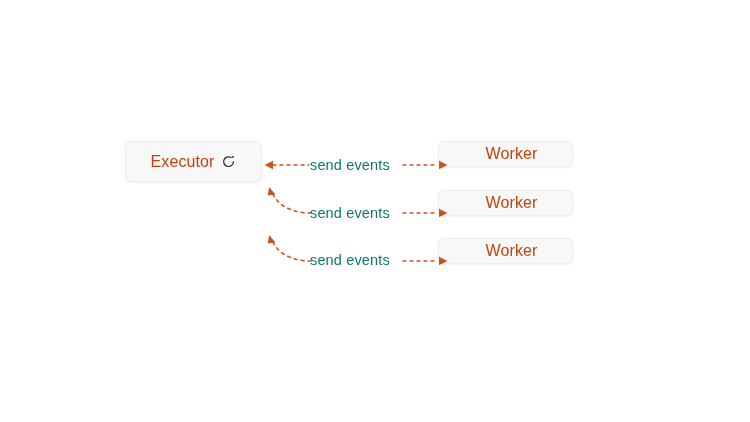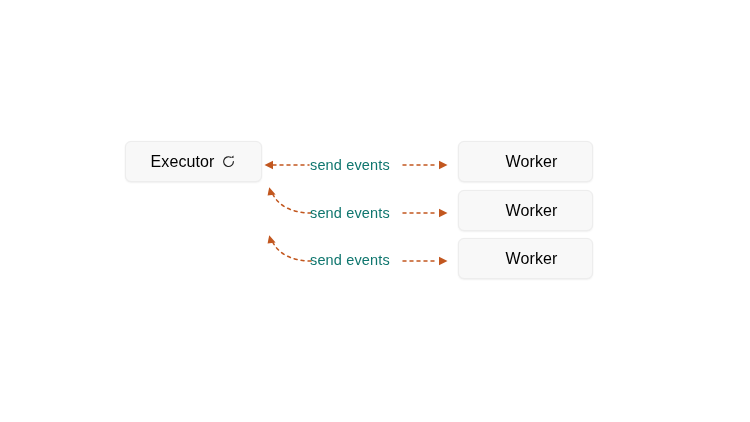--- a/index.html
+++ b/index.html
@@ -25,21 +25,21 @@
     position: absolute;
     box-sizing: border-box;
     background: #f8f8f8;
     border: 1px solid #ededed;
     border-radius: 6px;
     box-shadow: 0 1px 2px rgba(0,0,0,0.055), 0 0 0 0.5px rgba(0,0,0,0.015);
     display: flex;
     align-items: center;
     justify-content: center;
     gap: 7px;
-    color: #000000;
+    color: #c2410c;
     font-size: 16px;
     font-weight: 400;
     letter-spacing: 0.1px;
     line-height: 1;
     user-select: none;
   }
 
   .node-label {
     display: inline-block;
     white-space: nowrap;
@@ -60,23 +60,23 @@
   
   #executor-node {
     left: 125px;
     top: 141px;
     width: 137px;
     height: 41px;
   }
 
   
   .worker-node {
-    left: 458px;
+    left: 438px;
     width: 135px;
-    height: 41px;
+    height: 26px;
     padding-left: 12px;
   }
   .worker-node.row-0 { top: 141px; }
   .worker-node.row-1 { top: 190px; }
   .worker-node.row-2 { top: 238px; }
 
   
   .connector {
     position: absolute;
     left: 262px;

